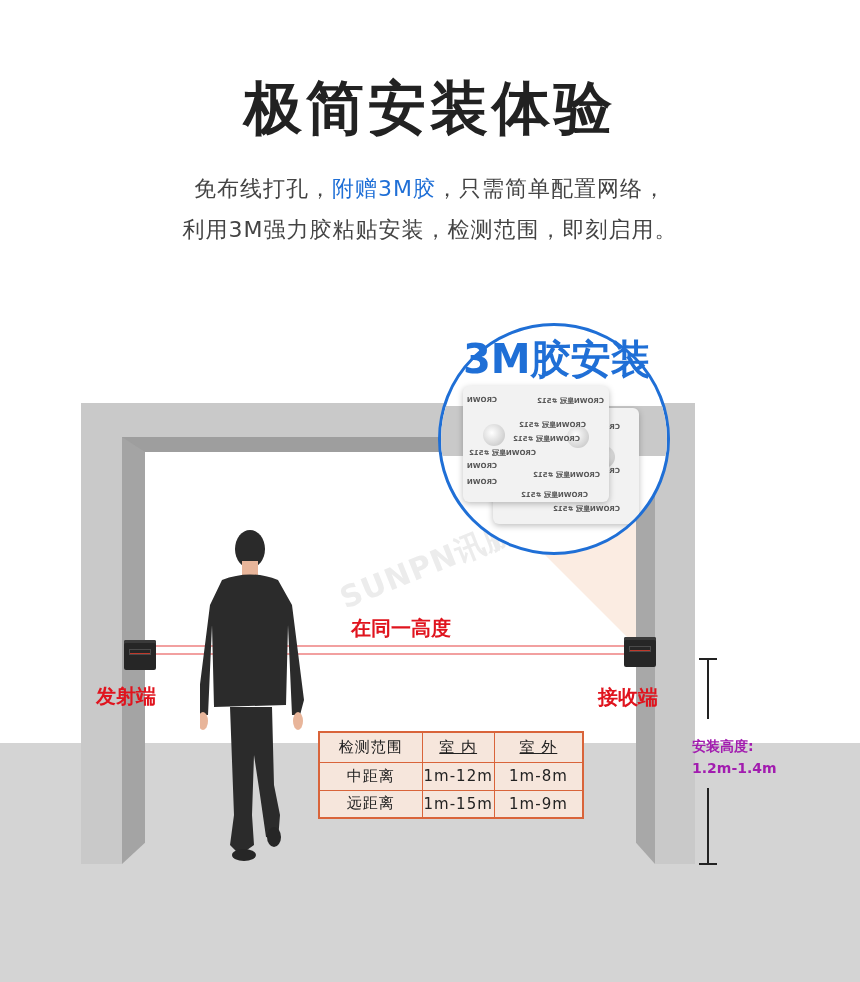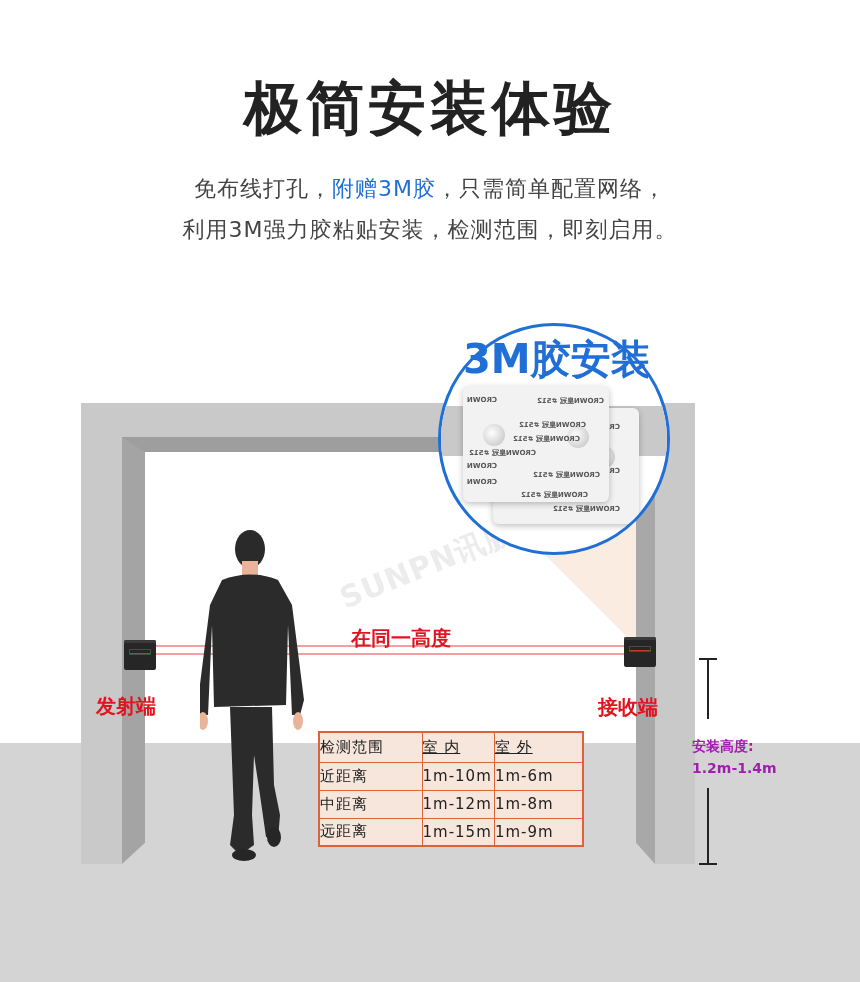--- a/index.html
+++ b/index.html
@@ -37,21 +37,21 @@
   .laser1 { top: 645px; }
   .laser2 { top: 653px; }
 
   .device { width: 32px; height: 30px; background: #262626; border-radius: 2px;
             box-shadow: inset 0 3px 0 #3a3a3a; }
   .device .slot { position: absolute; left: 5px; top: 9px; width: 22px; height: 6px; border: 1px solid #4a4a4a; }
   .device .slot::after { content: ""; position: absolute; left: 0; right: 0; top: 3px; height: 1px; background: #c0392b; }
   .dev-left { left: 124px; top: 640px; }
   .dev-right { left: 624px; top: 637px; }
 
-  .red-label { font-size: 20px; font-weight: bold; color: #e0141e; white-space: nowrap; margin-top: 10px; }
+  .red-label { font-size: 20px; font-weight: bold; color: #e0141e; white-space: nowrap; }
   .lbl-emit { left: 96px; top: 683px; }
   .lbl-recv { left: 598px; top: 684px; }
   .lbl-same { left: 351px; top: 615px; }
 
   .watermark { left: 335px; top: 545px; font-size: 30px; color: #ececec; transform: rotate(-22deg);
                font-weight: bold; letter-spacing: 1px; white-space: nowrap; }
 
   
   .person { left: 200px; top: 525px; width: 120px; height: 340px; }
 
@@ -75,21 +75,21 @@
   .m2 { top: 788px; height: 76px; }
   .measure-cap { left: 699px; width: 18px; height: 2px; background: #222; }
   .c1 { top: 658px; }
   .c2 { top: 863px; }
   .measure-text { left: 692px; top: 735px; font-size: 14px; font-weight: bold; color: #a21caf; line-height: 22px; white-space: nowrap; }
 
   
   .range-table { left: 318px; top: 731px; width: 266px; border-collapse: collapse;
                  background: #f6e6dc; border: 2px solid #d9643a; border-radius: 4px; }
   .range-table td, .range-table th { border: 1px solid #d9643a; font-size: 15px; color: #222;
-                 text-align: left; height: 28px; font-weight: normal; letter-spacing: 1px; white-space: nowrap; }
+                 text-align: center; height: 28px; font-weight: normal; letter-spacing: 1px; white-space: nowrap; }
   .range-table th { height: 30px; }
   .col1 { width: 100px; } .col2 { width: 61px; text-decoration: underline; } .col3 { width: 86px; text-decoration: underline; }
 </style>
 </head>
 <body>
 
 <div class="abs title">极简安装体验</div>
 <div class="abs subtitle sub1">
   <span>免布线打孔，</span><span class="hl">附赠3M胶</span><span>，只需简单配置网络，</span>
 </div>
@@ -165,25 +165,20 @@
 </div>
 
 <table class="abs range-table">
   <tbody>
       <tr>
     <th class="col1">检测范围</th>
     <th class="col2">室 内</th>
     <th class="col3">室 外</th>
   </tr>
   <tr>
-    <td>近距离</td>
-    <td>1m-10m</td>
-    <td>1m-6m</td>
-  </tr>
-  <tr>
     <td>中距离</td>
     <td>1m-12m</td>
     <td>1m-8m</td>
   </tr>
   <tr>
     <td>远距离</td>
     <td>1m-15m</td>
     <td>1m-9m</td>
   </tr>
 </tbody>

